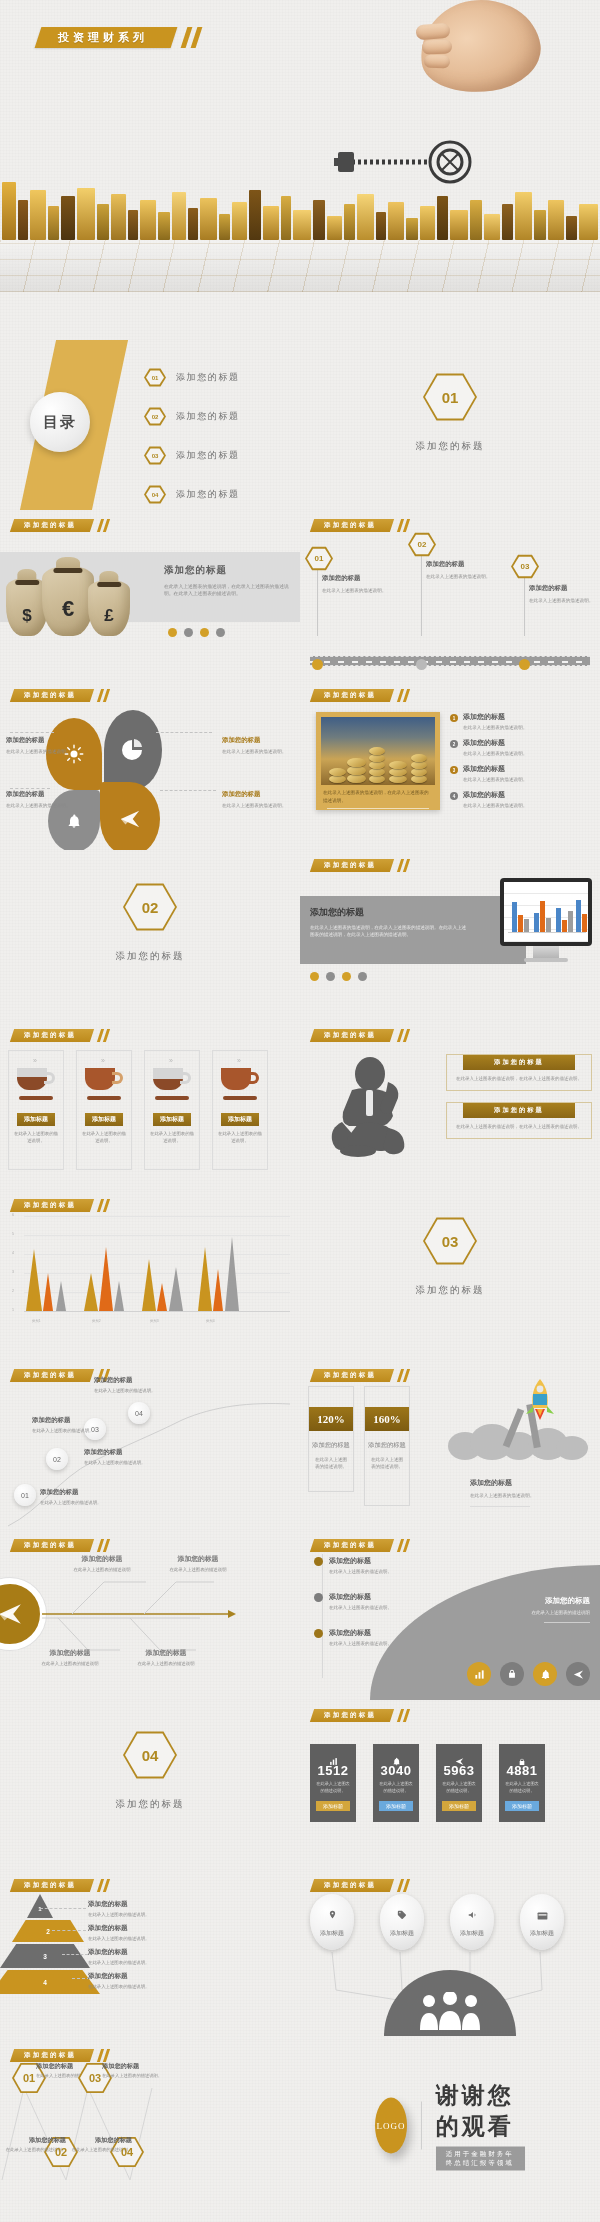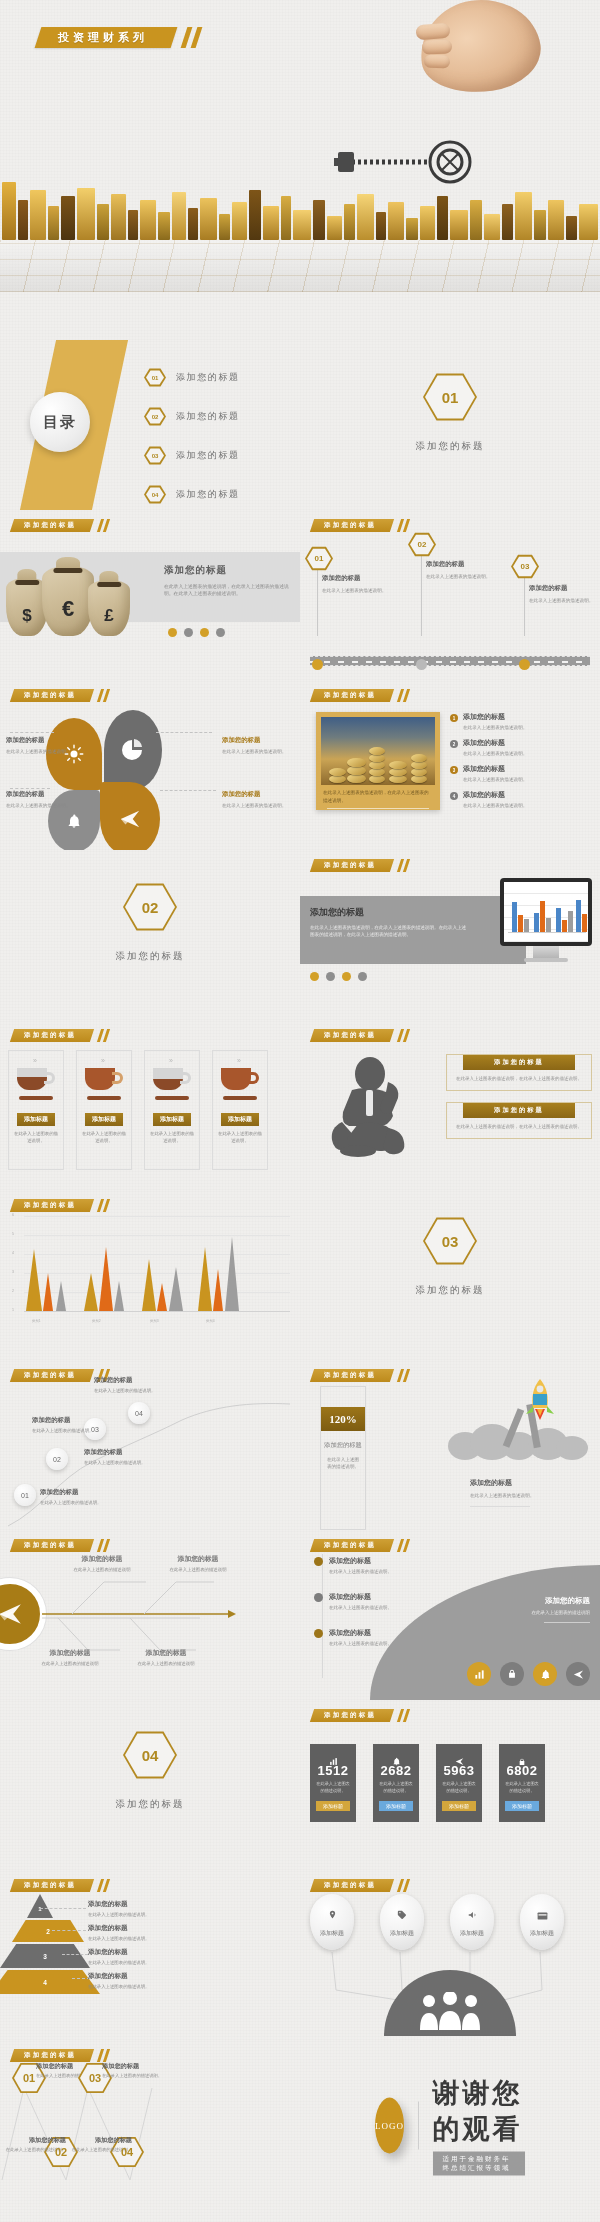--- a/index.html
+++ b/index.html
@@ -247,21 +247,21 @@
     box-shadow:0 2px 5px rgba(0,0,0,.18);
     display:flex; flex-direction:column; align-items:center; justify-content:center;
   }
 
   
   .logo-circ {
     width:56px; height:56px; border-radius:50%; background:#c9941f; color:#fff;
     display:flex; align-items:center; justify-content:center; font-size:9px; letter-spacing:1px;
     box-shadow:4px 6px 10px rgba(0,0,0,.22); font-family:"Liberation Serif",serif;
   }
-  .ty-title { font-size:27px; font-weight:bold; color:#3a3a3a; letter-spacing:3px; }
+  .ty-title { font-size:23px; font-weight:bold; color:#3a3a3a; letter-spacing:3px; }
   .ty-sub {
     background:#9b9b9b; color:#fff; font-size:6.5px; letter-spacing:2px;
     padding:3px 10px; display:inline-block; font-family:"Liberation Serif",serif;
   }
 </style>
 </head>
 <body>
 
 <div class="page paper">
 
@@ -861,26 +861,31 @@
 
       <div class="slide paper">
         <div class="stitle">
             <span>添加您的标题</span>
           </div>
         <div class="stitle-slash" style="left:98px;">
             <i></i>
             <i></i>
           </div>
 
-        <div style="position:absolute; left:20px; top:26px; width:46px; height:144px; border:1px solid #d8d8d8;">
+        <div style="position:absolute; left:8px; top:26px; width:46px; height:106px; border:1px solid #d8d8d8;">
           <div style="background:linear-gradient(180deg,#9c7519,#7d5c11); color:#fff; font-size:11px; font-weight:bold; text-align:center; padding:6px 0; margin-top:20px; font-family:'Liberation Serif',serif;">120%</div>
           <div style="text-align:center; font-size:6.3px; color:#7a7a7a; margin-top:10px;">添加您的标题</div>
           <div class="txt" style="font-size:4.6px; padding:6px 5px 0; text-align:center;">在此录入上述图表的描述说明。</div>
         </div>
 
+        <div style="position:absolute; left:64px; top:26px; width:46px; height:120px; border:1px solid #d8d8d8;">
+          <div style="background:linear-gradient(180deg,#9c7519,#7d5c11); color:#fff; font-size:11px; font-weight:bold; text-align:center; padding:6px 0; margin-top:20px; font-family:'Liberation Serif',serif;">160%</div>
+          <div style="text-align:center; font-size:6.3px; color:#7a7a7a; margin-top:10px;">添加您的标题</div>
+          <div class="txt" style="font-size:4.6px; padding:6px 5px 0; text-align:center;">在此录入上述图表的描述说明。</div>
+        </div>
 
         <div style="position:absolute; right:4px; top:18px; width:150px; height:110px;">
           <div class="cloud" style="left:2px;  top:54px; width:34px; height:28px;"></div>
           <div class="cloud" style="left:24px; top:46px; width:44px; height:36px;"></div>
           <div class="cloud" style="left:56px; top:54px; width:34px; height:28px;"></div>
           <div class="cloud" style="left:82px; top:50px; width:40px; height:32px;"></div>
           <div class="cloud" style="left:110px;top:58px; width:32px; height:24px;"></div>
           <div style="position:absolute; left:64px; top:30px; width:7px; height:40px; background:#9a9a9a; transform:rotate(22deg);"></div>
           <div style="position:absolute; left:84px; top:26px; width:7px; height:44px; background:#9a9a9a; transform:rotate(-10deg);"></div>
           <svg style="position:absolute; left:74px; top:0;" width="40" height="48" viewBox="0 0 40 48">
@@ -1058,21 +1063,21 @@
             <div class="d">在此录入上述图表的描述说明。</div>
             <span class="btn" style="background:#d3a63c;">添加标题</span>
           </div>
 
           <div class="scard">
             <div style="height:11px;">
               <svg width="9" height="9" viewBox="0 0 24 24" fill="#fff">
                   <path d="M12 22a2.3 2.3 0 0 0 2.3-2.2H9.7A2.3 2.3 0 0 0 12 22zm7-5.4v-5.2c0-3.3-1.8-6-4.8-6.7v-.7a1.7 1.7 0 1 0-3.4 0v.7C7.8 5.4 6 8.1 6 11.4v5.2L4 18.6v1h16v-1z"></path>
                 </svg>
             </div>
-            <div class="num">2682</div>
+            <div class="num">3040</div>
             <div class="d">在此录入上述图表的描述说明。</div>
             <span class="btn" style="background:#6aa9dd;">添加标题</span>
           </div>
 
           <div class="scard">
             <div style="height:11px;">
               <svg width="9" height="9" viewBox="0 0 24 24" fill="#fff">
                   <path d="M2 12l20-9-7 9 7 9z"></path>
                 </svg>
             </div>
@@ -1080,21 +1085,21 @@
             <div class="d">在此录入上述图表的描述说明。</div>
             <span class="btn" style="background:#d3a63c;">添加标题</span>
           </div>
 
           <div class="scard">
             <div style="height:11px;">
               <svg width="8" height="8" viewBox="0 0 24 24" fill="#fff">
                   <path d="M17 9V7a5 5 0 0 0-10 0v2H5v12h14V9zM9 7a3 3 0 0 1 6 0v2H9z"></path>
                 </svg>
             </div>
-            <div class="num">6802</div>
+            <div class="num">4881</div>
             <div class="d">在此录入上述图表的描述说明。</div>
             <span class="btn" style="background:#6aa9dd;">添加标题</span>
           </div>
         </div>
       </div>
     </div>
 
     <div class="row">
 
       <div class="slide paper">

